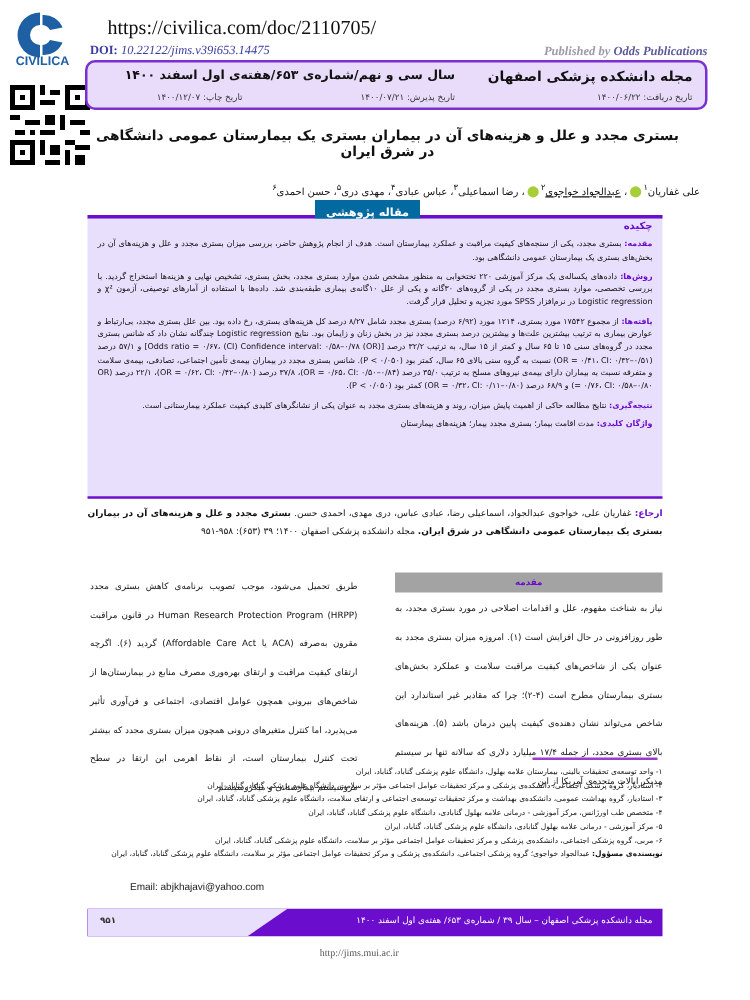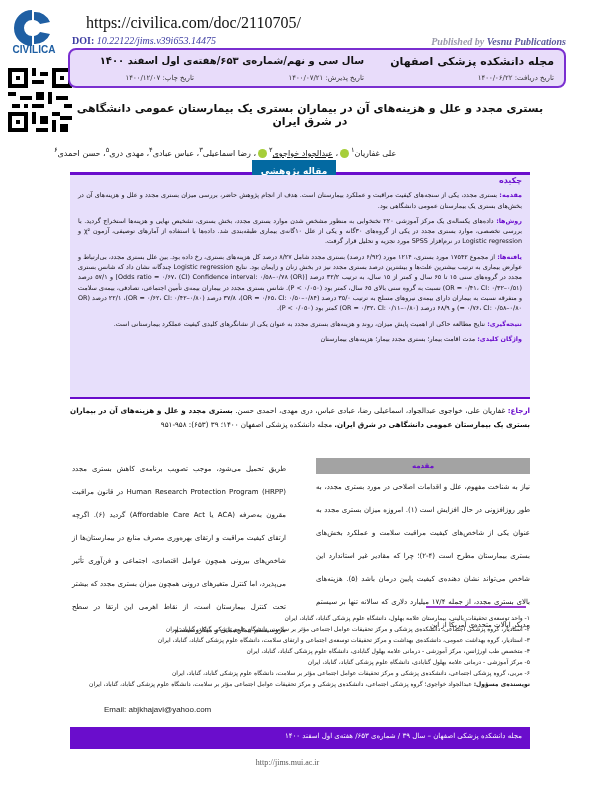--- a/index.html
+++ b/index.html
@@ -16,21 +16,21 @@
   .doi i { font-style: italic; }
   .published { right: 34px; top: 36px; font-family: "Liberation Serif", serif; font-style: italic; font-weight: bold; font-size: 10px; color: #9a9aaa; }
   .published .brand { color: #5b5b9a; }
   .hdr-box { left: 68px; top: 48px; width: 498px; height: 40px; background: #e8dcfa; border: 2px solid #7a2fd0; border-radius: 8px; direction: rtl; }
   .hdr-journal { right: 10px; top: 5px; font-size: 11px; font-weight: bold; color: #111; }
   .hdr-issue { right: 200px; top: 5px; font-size: 10px; font-weight: bold; color: #111; }
   .hdr-dates { top: 24px; font-size: 7px; color: #333; }
   .hdr-d1 { right: 10px; } .hdr-d2 { right: 200px; } .hdr-d3 { right: 370px; }
   
   .title { left: 70px; top: 102px; width: 480px; text-align: center; direction: rtl; font-size: 11px; font-weight: bold; color: #111; }
-  .authors { left: 54px; top: 146px; width: 480px; text-align: left; direction: rtl; font-size: 8px; color: #111; }
+  .authors { left: 80px; top: 146px; width: 480px; text-align: right; direction: rtl; font-size: 8px; color: #111; }
   .orcid { display: inline-block; width: 9px; height: 9px; border-radius: 50%; background: #a6ce39; vertical-align: middle; margin: 0 2px; }
   .corr-author { text-decoration: underline; }
   .type-line { left: 70px; top: 172px; width: 460px; height: 3px; background: #6a0dcc; }
   .type-badge { left: 252px; top: 160px; width: 84px; height: 22px; background: #0369a1; color: #fff; font-size: 9px; font-weight: bold; text-align: center; line-height: 22px; direction: rtl; }
   
   .abstract { left: 70px; top: 175px; width: 460px; height: 222px; background: #e7dffb; direction: rtl; padding: 1px 8px; font-size: 6.4px; line-height: 10.3px; color: #111; }
   .abs-h { color: #6a0dcc; font-weight: bold; font-size: 8px; margin-bottom: 4px; }
   .abs-p { margin-bottom: 5px; text-align: justify; }
   .abs-lbl { color: #6a0dcc; font-weight: bold; }
   .abs-bottom { left: 70px; top: 397px; width: 460px; height: 2px; background: #6a0dcc; }
@@ -93,21 +93,21 @@
       <rect x="11" y="11" width="2" height="1" fill="#000"></rect>
     <rect x="11" y="13" width="1" height="3" fill="#000"></rect>
       <rect x="13" y="12" width="3" height="1" fill="#000"></rect>
       <rect x="13" y="14" width="2" height="2" fill="#000"></rect>
     <rect x="7" y="15" width="3" height="1" fill="#000"></rect>
   </svg>
 </div>
 <div class="abs url">https://civilica.com/doc/2110705/</div>
 
 <div class="abs doi"><b>DOI:</b> <i>10.22122/jims.v39i653.14475</i></div>
-<div class="abs published"><span>Published by</span> <span class="brand">Vesnu Publications</span></div>
+<div class="abs published"><span>Published by</span> <span class="brand">Odds Publications</span></div>
 
 <div class="abs hdr-box">
   <div class="abs hdr-journal">مجله دانشکده پزشکی اصفهان</div>
   <div class="abs hdr-issue">سال سی و نهم/شماره‌ی ۶۵۳/هفته‌ی اول اسفند ۱۴۰۰</div>
   <div class="abs hdr-dates hdr-d1">تاریخ دریافت: ۱۴۰۰/۰۶/۲۲</div>
   <div class="abs hdr-dates hdr-d2">تاریخ پذیرش: ۱۴۰۰/۰۷/۲۱</div>
   <div class="abs hdr-dates hdr-d3">تاریخ چاپ: ۱۴۰۰/۱۲/۰۷</div>
 </div>
 
 <div class="abs title">بستری مجدد و علل و هزینه‌های آن در بیماران بستری یک بیمارستان عمومی دانشگاهی در شرق ایران</div>
@@ -143,15 +143,18 @@
   <div>۲- استادیار، گروه پزشکی اجتماعی، دانشکده‌ی پزشکی و مرکز تحقیقات عوامل اجتماعی مؤثر بر سلامت، دانشگاه علوم پزشکی گناباد، گناباد، ایران</div>
   <div>۳- استادیار، گروه بهداشت عمومی، دانشکده‌ی بهداشت و مرکز تحقیقات توسعه‌ی اجتماعی و ارتقای سلامت، دانشگاه علوم پزشکی گناباد، گناباد، ایران</div>
   <div>۴- متخصص طب اورژانس، مرکز آموزشی - درمانی علامه بهلول گنابادی، دانشگاه علوم پزشکی گناباد، گناباد، ایران</div>
   <div>۵- مرکز آموزشی - درمانی علامه بهلول گنابادی، دانشگاه علوم پزشکی گناباد، گناباد، ایران</div>
   <div>۶- مربی، گروه پزشکی اجتماعی، دانشکده‌ی پزشکی و مرکز تحقیقات عوامل اجتماعی مؤثر بر سلامت، دانشگاه علوم پزشکی گناباد، گناباد، ایران</div>
   <div><span class="fn-b">نویسنده‌ی مسؤول:</span> <span>عبدالجواد خواجوی؛ گروه پزشکی اجتماعی، دانشکده‌ی پزشکی و مرکز تحقیقات عوامل اجتماعی مؤثر بر سلامت، دانشگاه علوم پزشکی گناباد، گناباد، ایران</span></div>
 </div>
 <div class="abs email">Email: abjkhajavi@yahoo.com</div>
 
 <div class="abs footer">
+  <div class="abs footer-left">
+    <div class="abs footer-page">۹۵۱</div>
+  </div>
   <div class="abs footer-text">مجله دانشکده پزشکی اصفهان – سال ۳۹ / شماره‌ی ۶۵۳/ هفته‌ی اول اسفند ۱۴۰۰</div>
 </div>
 <div class="abs footer-url">http://jims.mui.ac.ir</div>
 
 </body></html>

